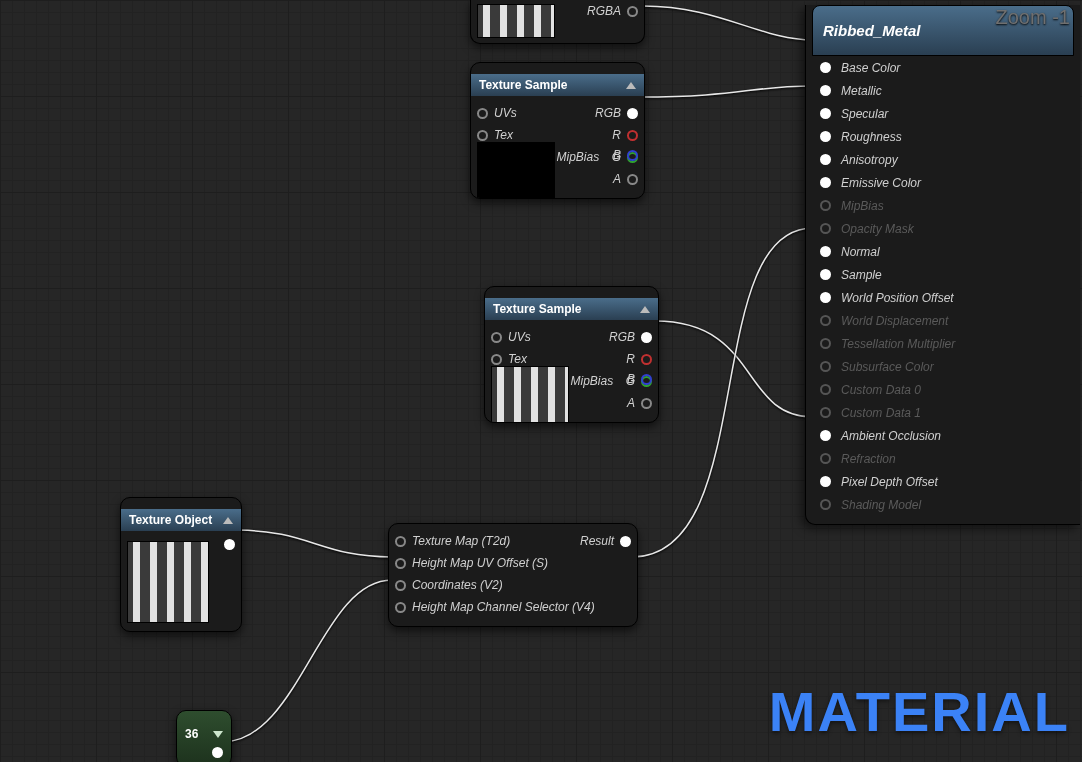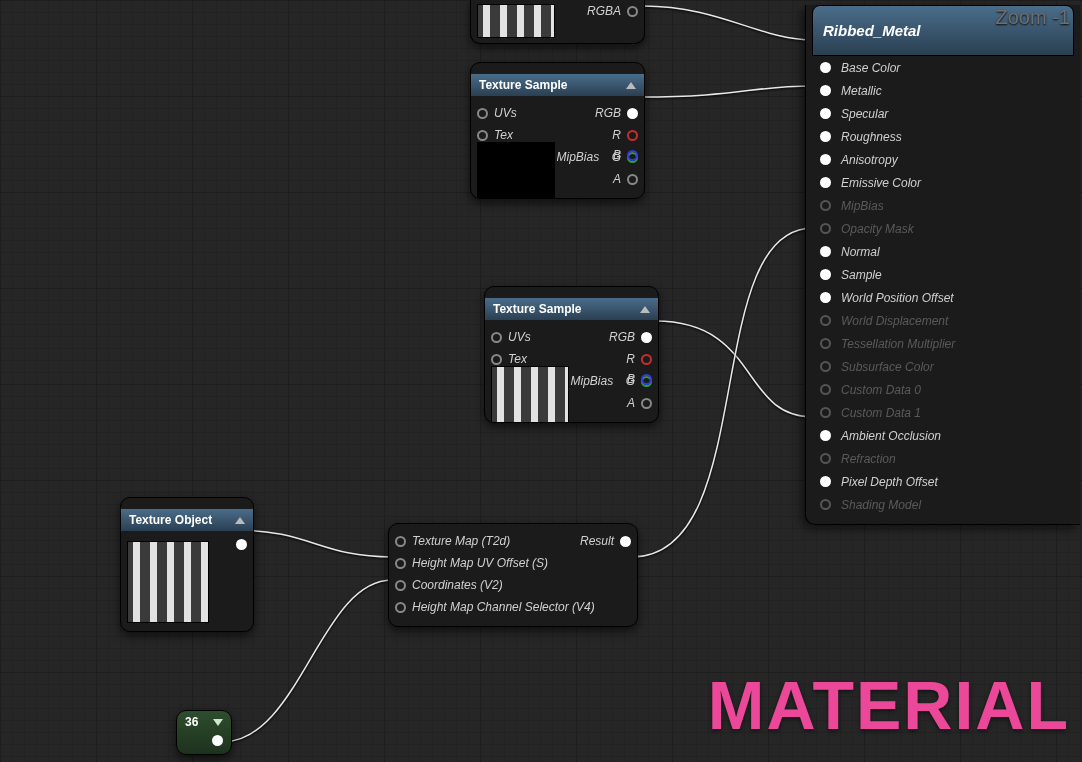--- a/index.html
+++ b/index.html
@@ -30,24 +30,24 @@
     right: 12px;
     font-size: 20px;
     color: #6f6f6f;
     font-weight: 500;
     text-shadow: 0 1px 2px #000;
   }
   .big-watermark {
     position: absolute;
     right: 12px;
     bottom: 18px;
-    font-size: 68px;
+    font-size: 56px;
     font-weight: 900;
     letter-spacing: 2px;
-    color: #ec4899;
+    color: #3b82f6;
     text-shadow: 0 2px 4px rgba(0,0,0,0.5);
   }
 
   
   .node {
     position: absolute;
     background: #1b1b1b;
     border: 1px solid #000;
     border-radius: 10px;
     box-shadow: 0 4px 10px rgba(0,0,0,.6);
@@ -155,21 +155,21 @@
     position: absolute;
     background: linear-gradient(#2e4d2e,#1d321d);
     border: 1px solid #000;
     border-radius: 10px;
     box-shadow: 0 4px 10px rgba(0,0,0,.6);
     padding: 4px 8px 8px 8px;
     width: 56px;
   }
   .const-header {
     display:flex; align-items:center; justify-content:space-between;
-    color:#fff; font-weight:bold;
+    color:#fff; font-weight:bold;margin-top:12px;
   }
   .const-body { display:flex; justify-content:flex-end; padding-top:6px; }
 
   svg.wires {
     position:absolute; inset:0; width:1082px; height:762px; pointer-events:none;
   }
   svg.wires path {
     stroke:#e8e8e8; stroke-width:1.5; fill:none;
     filter: drop-shadow(0 1px 1px #000);
   }
@@ -317,21 +317,21 @@
           </div>
         <div class="right-port" style="height:22px;">
             <span class="port-label">RGBA</span>
             <span class="pin grey hollow"></span>
           </div>
       </div>
     </div>
   </div>
 </div>
 
-<div class="node" style="left:120px; top:497px; width:134px;">
+<div class="node" style="left:120px; top:497px; width:122px;">
   <div class="node-header">
     <span>Texture Object</span>
     <span class="tri-toggle"></span>
   </div>
   <div class="node-body" style="display:flex; align-items:flex-start; gap:6px;">
     <div class="thumb stripes" style="width:82px; height:82px;"></div>
     <div style="flex:1; padding-top:2px; display:flex; justify-content:flex-end;">
       <span class="pin filled"></span>
     </div>
   </div>

